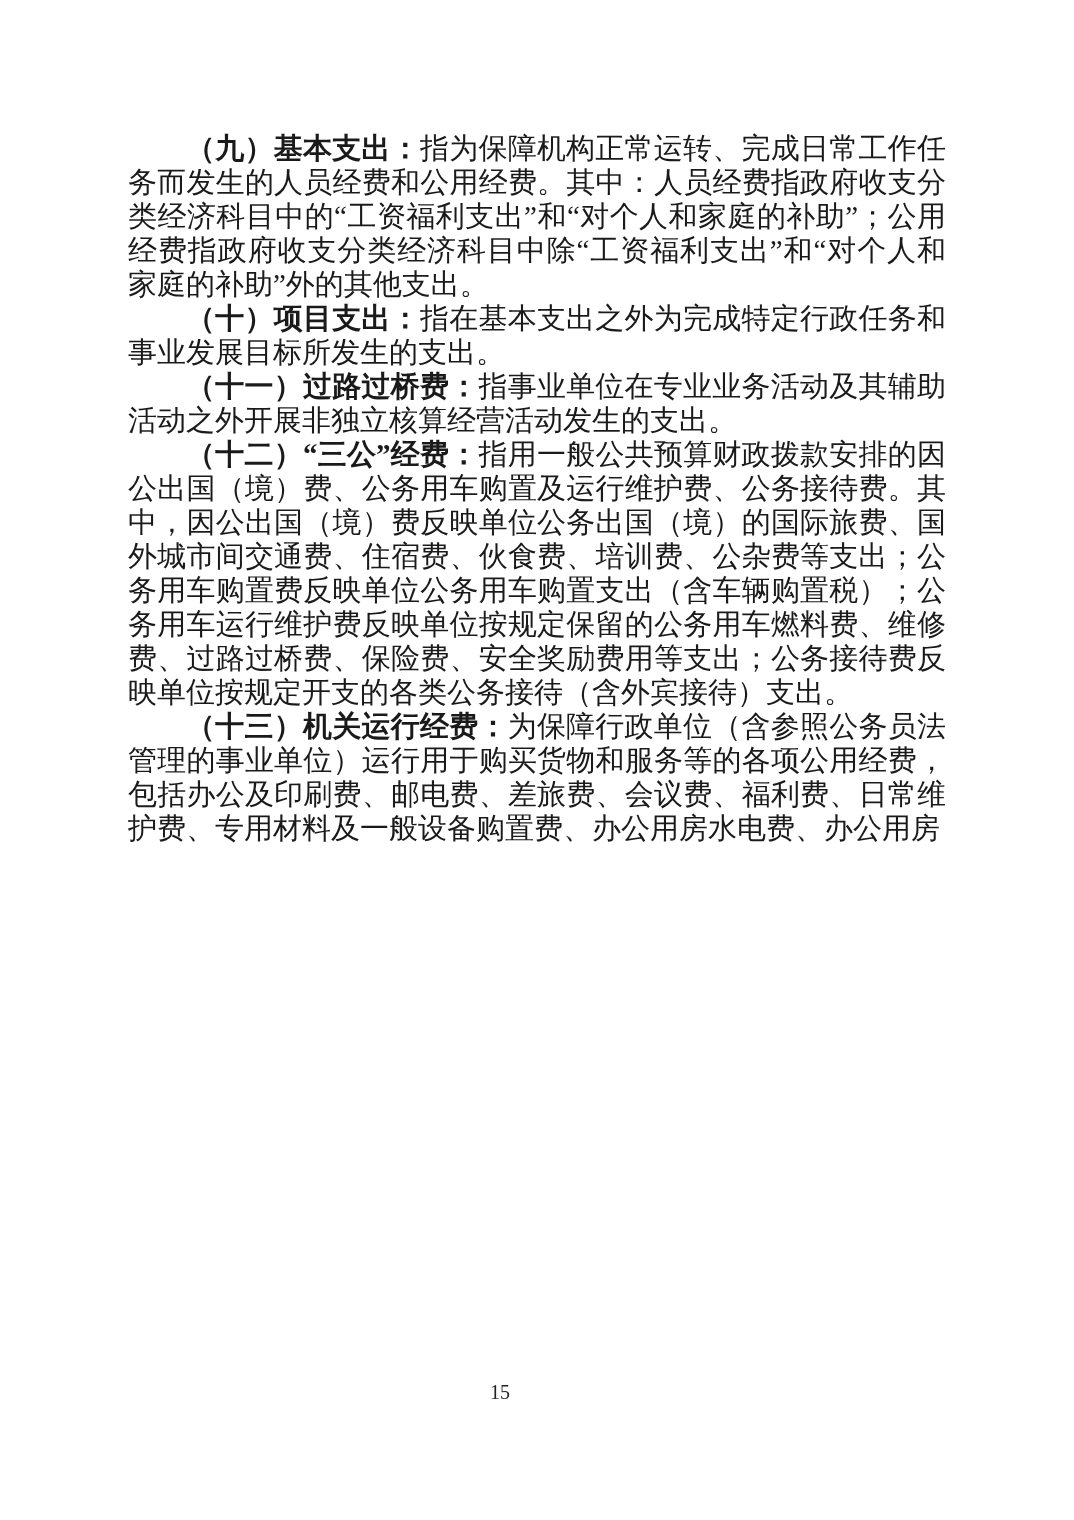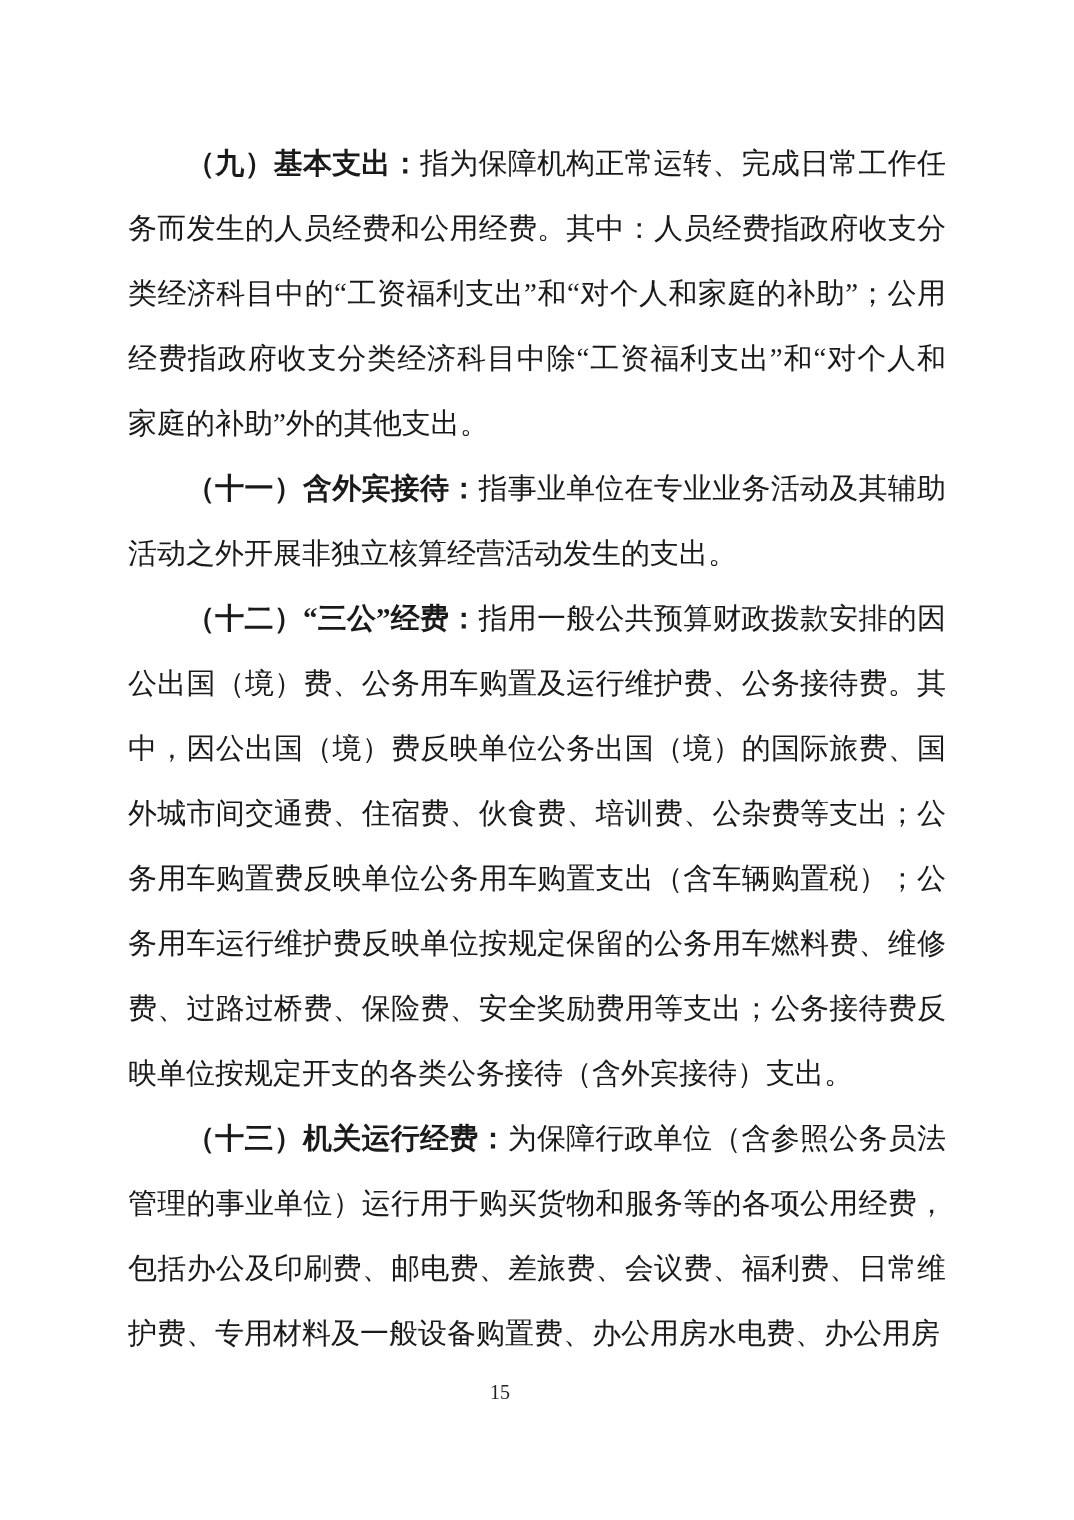--- a/index.html
+++ b/index.html
@@ -15,21 +15,21 @@
     overflow: hidden;
     margin: 0 auto;
   }
   .text-body {
     position: absolute;
     left: 128px;
     top: 131px;
     width: 818px;
     color: #1a1a1a;
     font-size: 29px;
-    line-height: 65px;
+    line-height: 34px;
     text-align: justify;
     text-justify: inter-ideograph;
   }
   .text-body p {
     text-indent: 2em;
     margin: 0;
   }
   .para-lead {
     font-weight: bold;
   }
@@ -43,18 +43,19 @@
     color: #222222;
     line-height: 28px;
   }
 </style>
 </head>
 <body>
 
 <div class="page">
   <div class="text-body">
     <p><span class="para-lead">（九）基本支出：</span><span>指为保障机构正常运转、完成日常工作任务而发生的人员经费和公用经费。其中：人员经费指政府收支分类经济科目中的“工资福利支出”和“对个人和家庭的补助”；公用经费指政府收支分类经济科目中除“工资福利支出”和“对个人和家庭的补助”外的其他支出。</span></p>
-    <p><span class="para-lead">（十一）含外宾接待：</span><span>指事业单位在专业业务活动及其辅助活动之外开展非独立核算经营活动发生的支出。</span></p>
+    <p><span class="para-lead">（十）项目支出：</span><span>指在基本支出之外为完成特定行政任务和事业发展目标所发生的支出。</span></p>
+    <p><span class="para-lead">（十一）过路过桥费：</span><span>指事业单位在专业业务活动及其辅助活动之外开展非独立核算经营活动发生的支出。</span></p>
     <p><span class="para-lead">（十二）“三公”经费：</span><span>指用一般公共预算财政拨款安排的因公出国（境）费、公务用车购置及运行维护费、公务接待费。其中，因公出国（境）费反映单位公务出国（境）的国际旅费、国外城市间交通费、住宿费、伙食费、培训费、公杂费等支出；公务用车购置费反映单位公务用车购置支出（含车辆购置税）；公务用车运行维护费反映单位按规定保留的公务用车燃料费、维修费、过路过桥费、保险费、安全奖励费用等支出；公务接待费反映单位按规定开支的各类公务接待（含外宾接待）支出。</span></p>
     <p><span class="para-lead">（十三）机关运行经费：</span><span>为保障行政单位（含参照公务员法管理的事业单位）运行用于购买货物和服务等的各项公用经费，包括办公及印刷费、邮电费、差旅费、会议费、福利费、日常维护费、专用材料及一般设备购置费、办公用房水电费、办公用房</span></p>
   </div>
   <div class="page-number">15</div>
 </div>
 
 </body></html>

